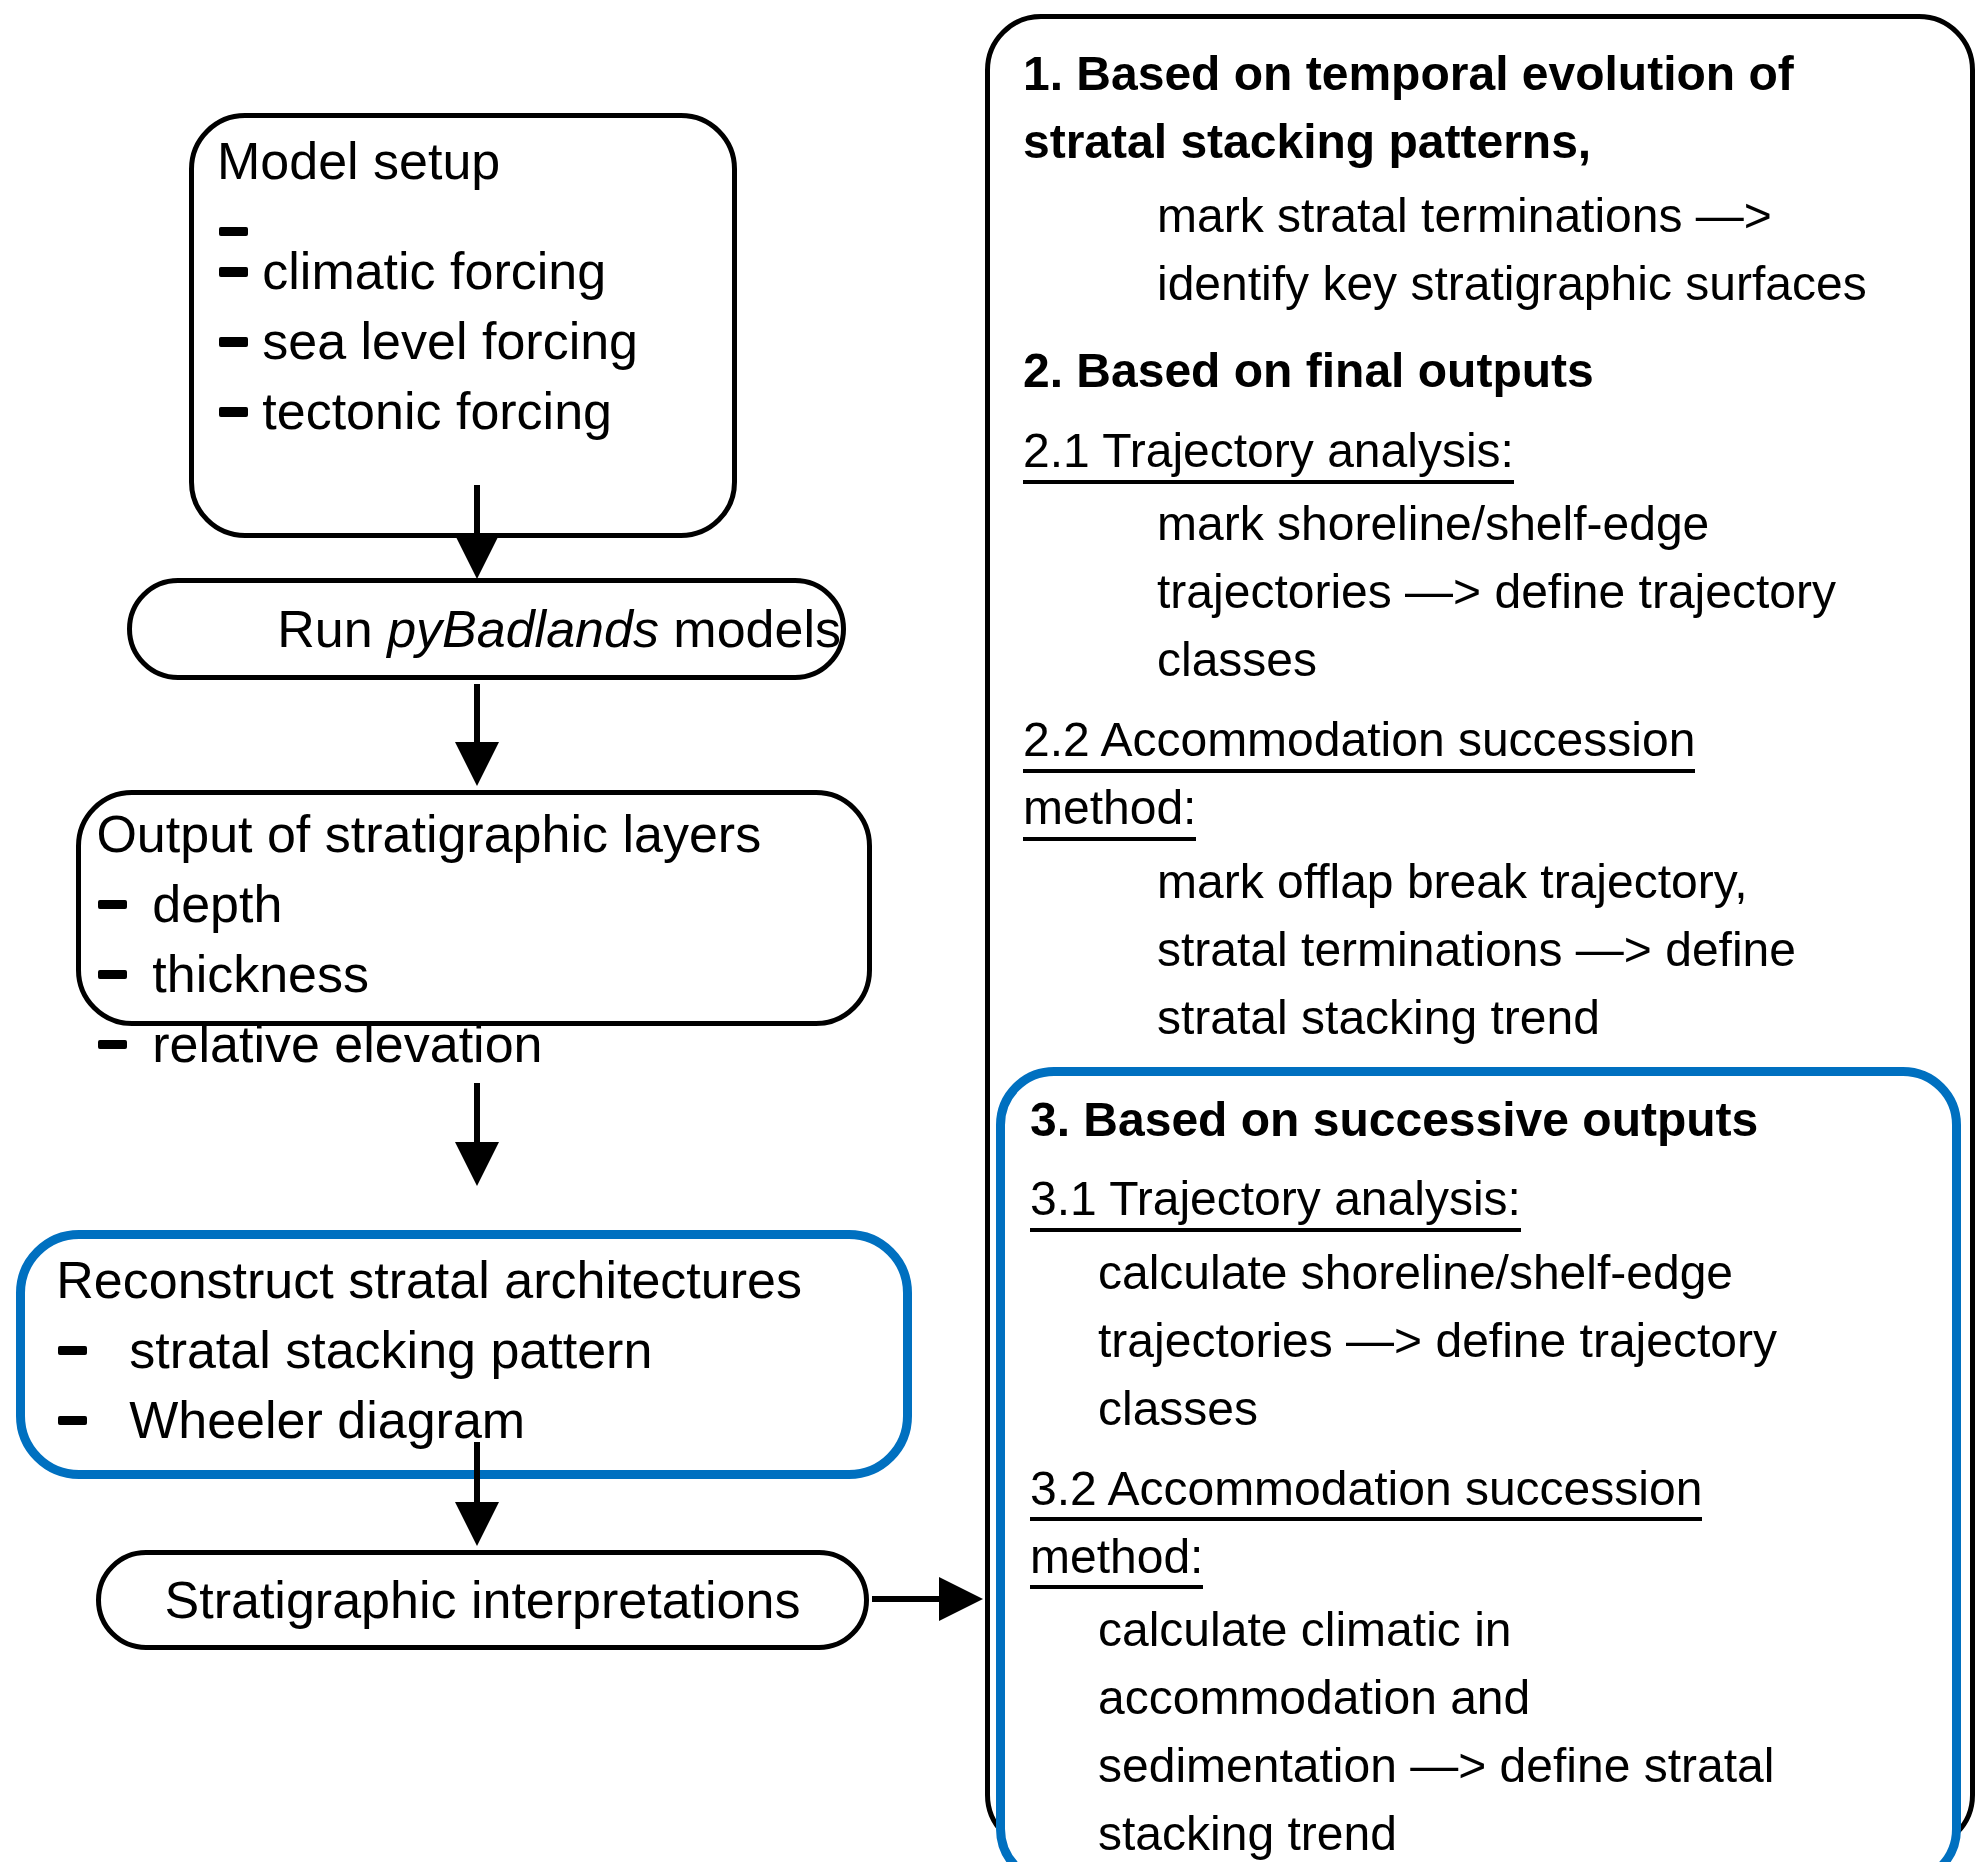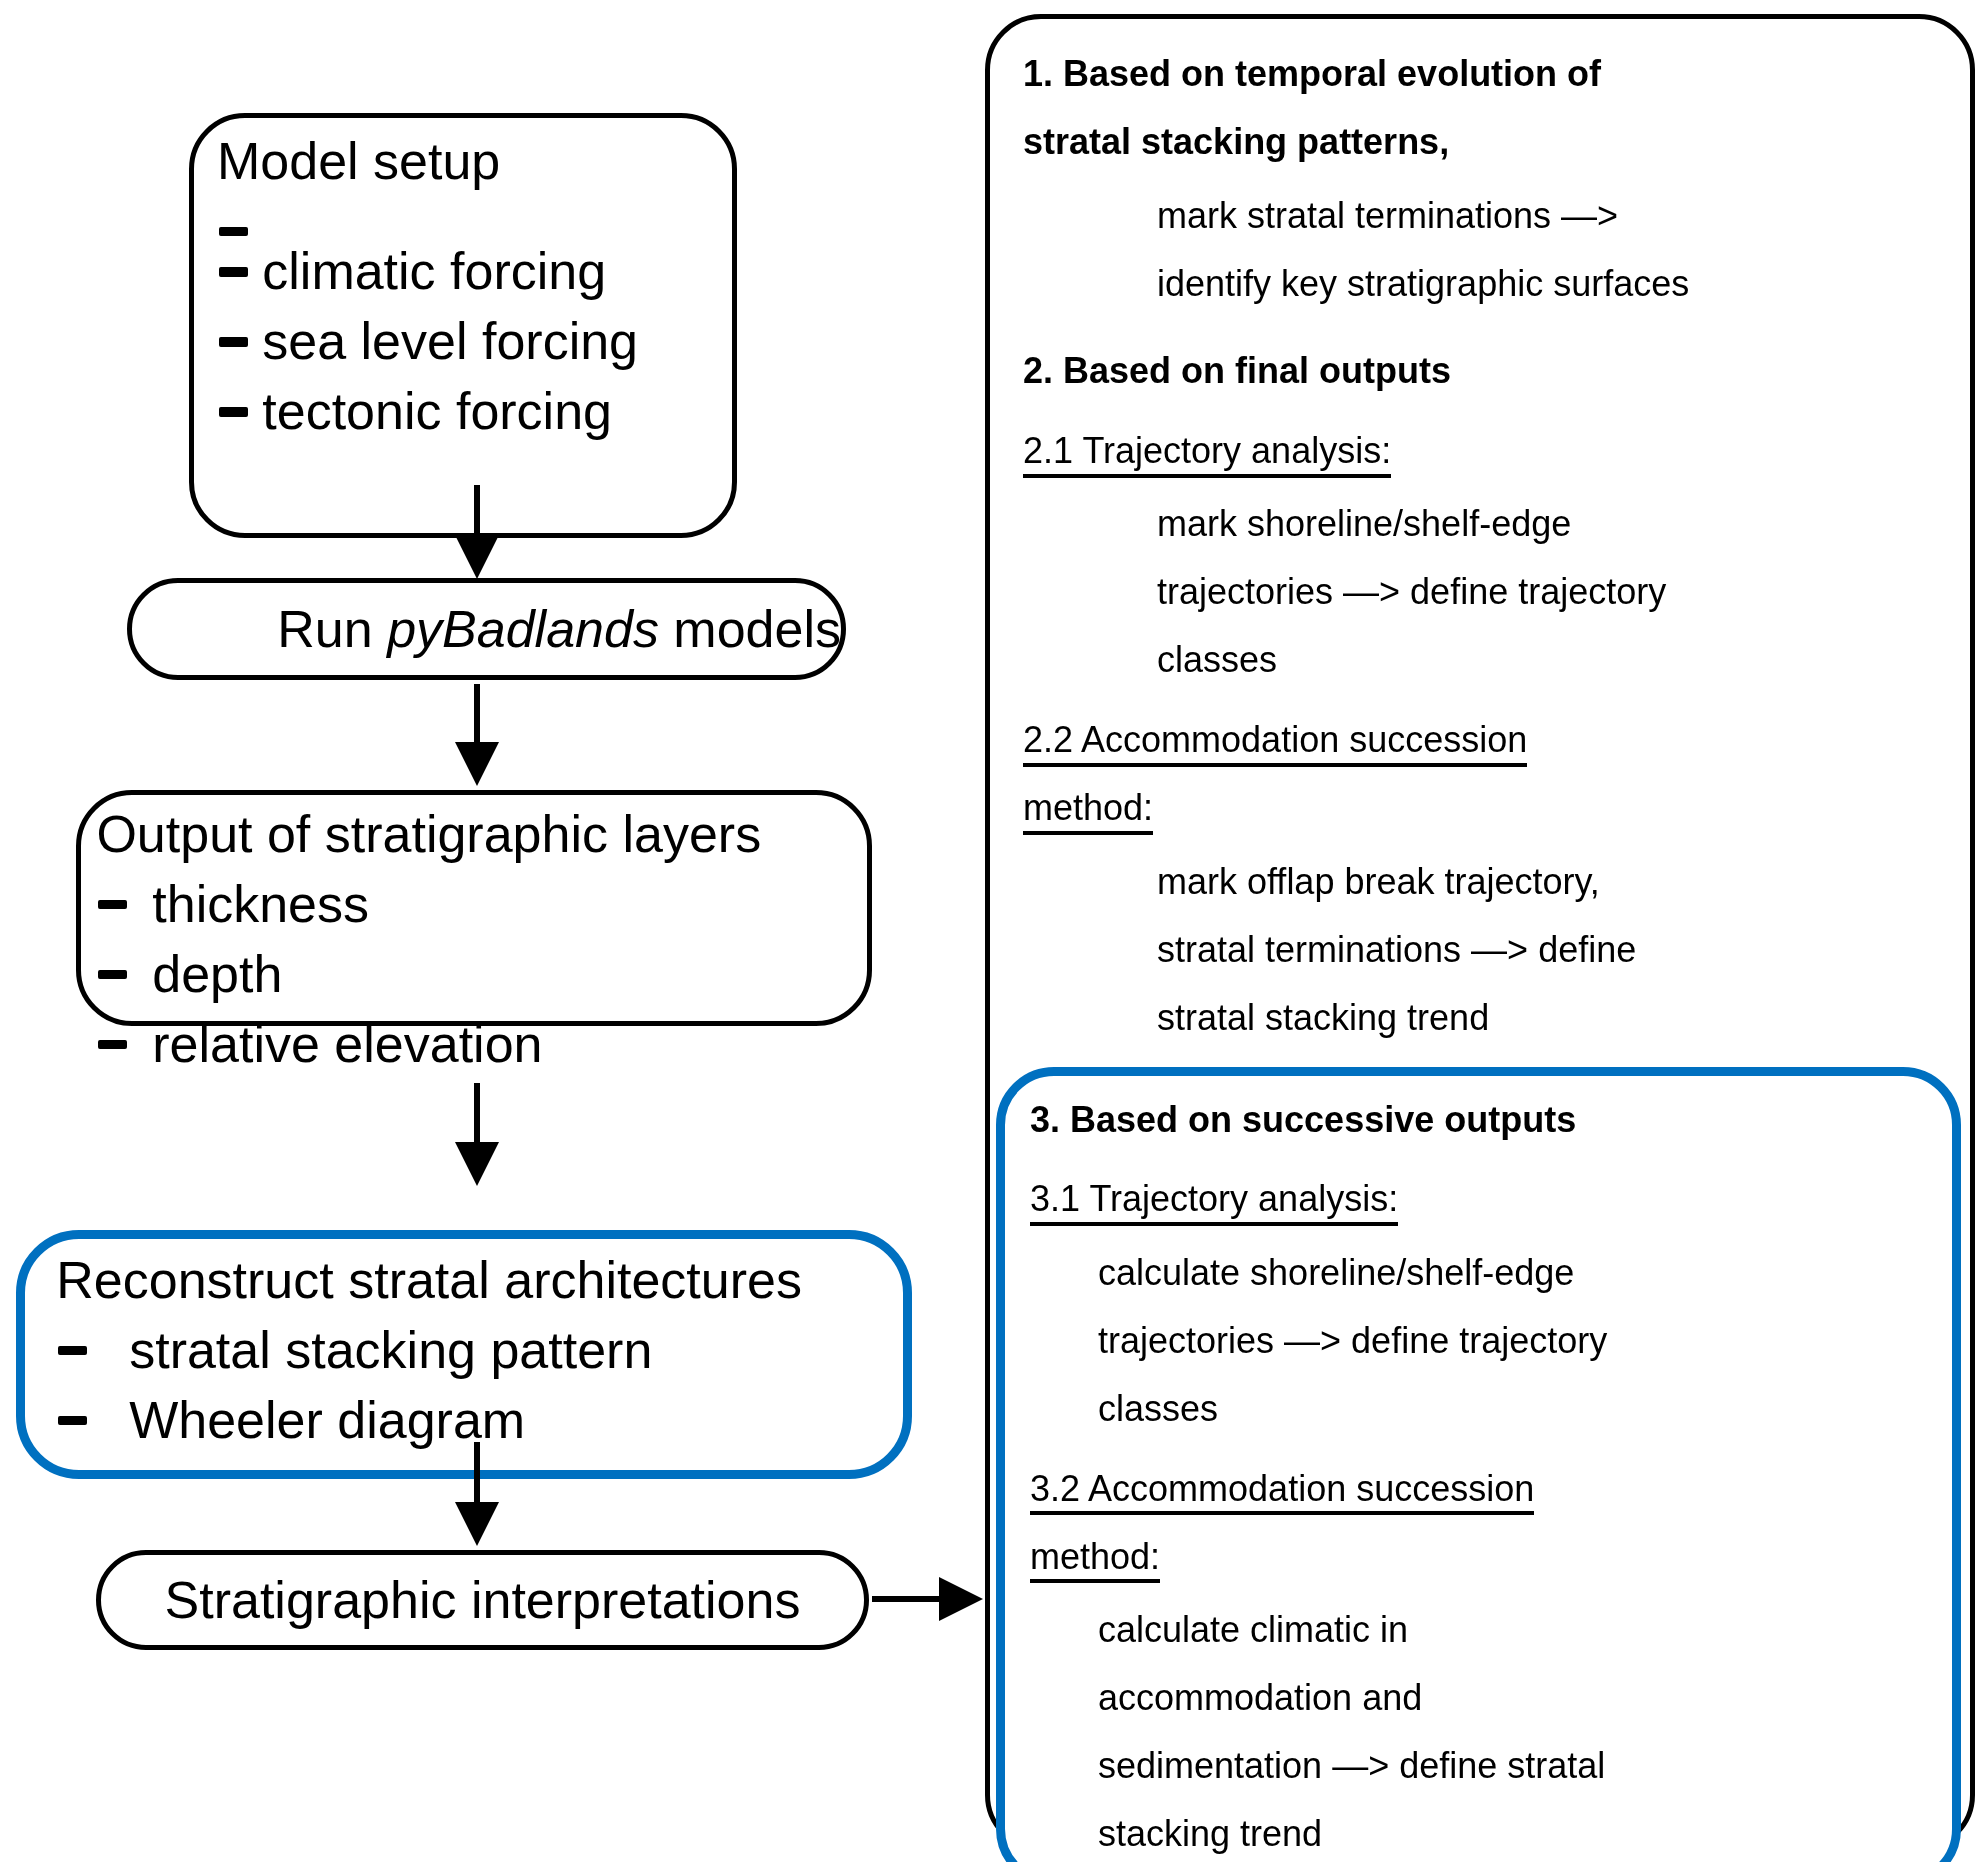--- a/index.html
+++ b/index.html
@@ -42,21 +42,21 @@
   .hhead {
     width:0; height:0;
     border-top:22px solid transparent; border-bottom:22px solid transparent;
     border-left:44px solid #000;
   }
   
   .panel {
     position:absolute; box-sizing:border-box; background:#fff;
     border:5.8px solid #000; border-radius:56px;
     padding:21px 17.3px 0 33px;
-    font-size:36px; line-height:68px;
+    font-size:48px; line-height:68px;
   }
   .ph { font-weight:bold; white-space:nowrap; }
   .pu { white-space:nowrap; }
   .pu > span { border-bottom:4.8px solid #000; padding-bottom:2.9px; }
   .pb { margin-left:134px; white-space:nowrap; }
   .mt20 { margin-top:19px; }
   .mt12 { margin-top:11.5px; }
   .mt6  { margin-top:5.8px; }
   .bluebox {
     box-sizing:border-box; width:965px; margin-left:-27px; margin-top:15.4px;
@@ -103,25 +103,25 @@
   <div class="varrow" style="left:455px; top:684px;">
     <div class="vstem" style="height:58px;"></div>
     <div class="vhead"></div>
   </div>
 
   <div class="box" style="left:76px; top:790px; width:796px; height:236px;">
     <div class="inner" style="padding-left:15.4px; padding-top:3.8px;">
       <div class="title">Output of stratigraphic layers</div>
       <div class="bullet">
         <span class="dash" style="margin-right:25px;"></span>
-        <span class="btxt">thickness</span>
+        <span class="btxt">depth</span>
       </div>
       <div class="bullet">
         <span class="dash" style="margin-right:25px;"></span>
-        <span class="btxt">depth</span>
+        <span class="btxt">thickness</span>
       </div>
       <div class="bullet">
         <span class="dash" style="margin-right:25px;"></span>
         <span class="btxt">relative elevation</span>
       </div>
     </div>
   </div>
 
   <div class="varrow" style="left:455px; top:1083px;">
     <div class="vstem" style="height:59px;"></div>

